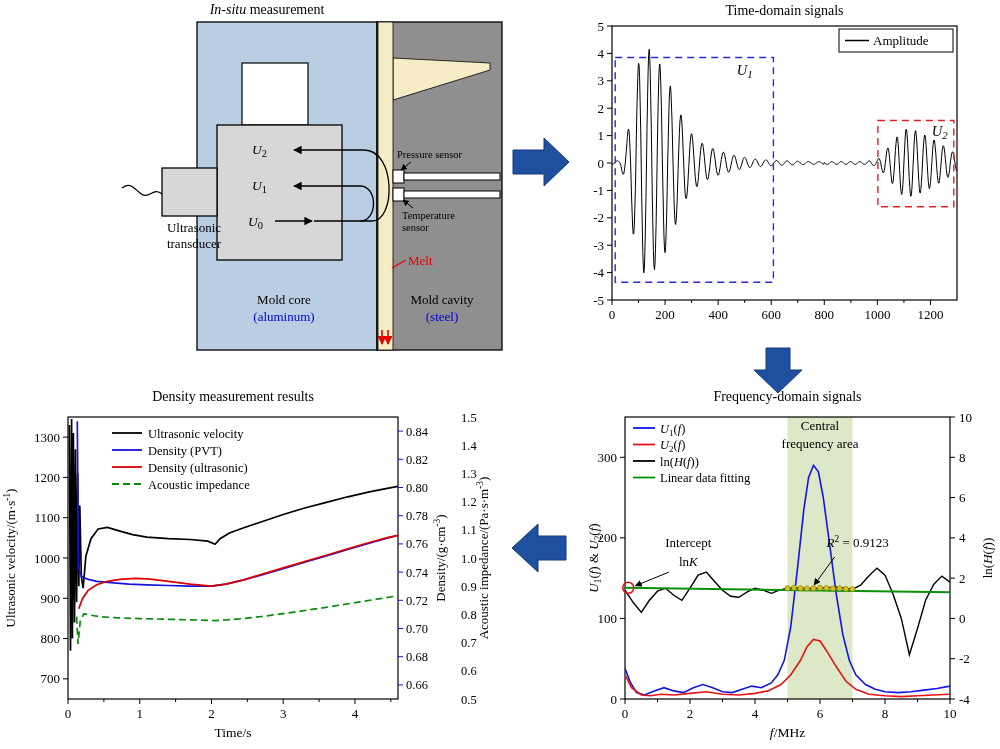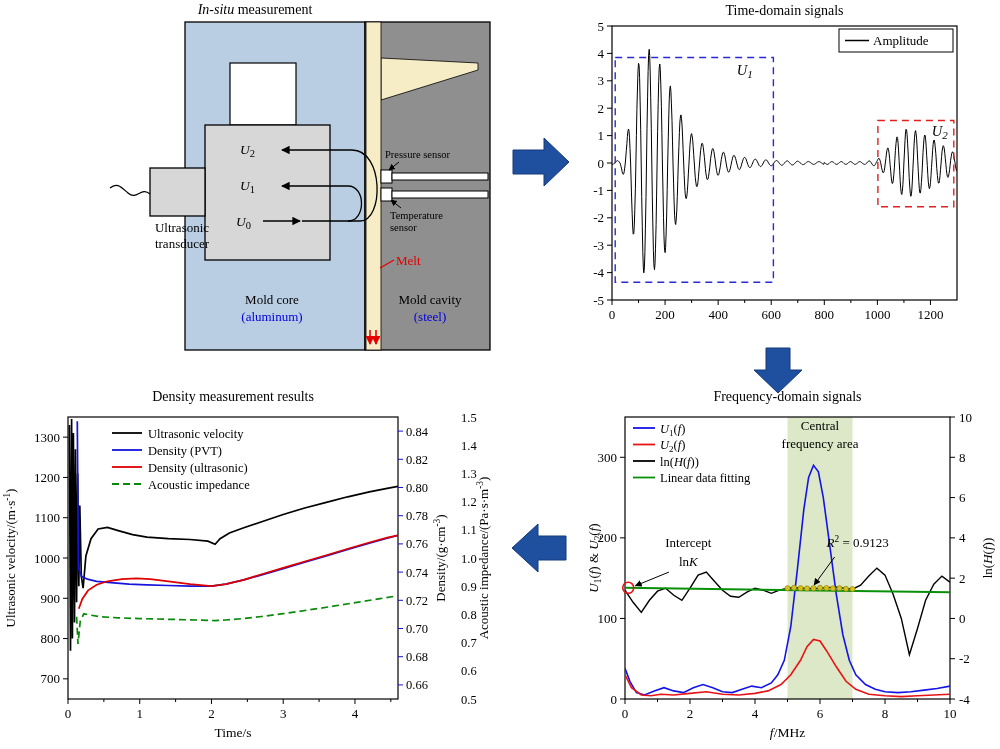--- a/index.html
+++ b/index.html
@@ -20,21 +20,21 @@
   .redline{stroke:var(--melt-label);stroke-width:1.6}
   .redtext{fill:var(--melt-label)}
   .bluetext{fill:var(--blue-label)}
   .flow{fill:var(--flow);stroke:#163a7a;stroke-width:1}
 </style>
 </head>
 <body>
 
 <div id="figure">
 
-  <div class="panel" style="left:0;top:0;width:555px;height:385px">
+  <div class="panel" style="left:12px;top:0;width:555px;height:385px">
     <div class="schem-title"><span class="it">In-situ</span><span> measurement</span></div>
     <svg width="555" height="385" viewBox="0 0 555 385">
       <defs>
         <marker id="sArr" viewBox="0 0 10 10" refX="9" refY="5" markerWidth="6.5" markerHeight="6.5" orient="auto">
             <path d="M0,0L10,5L0,10z" fill="#000"></path>
           </marker>
         <marker id="sArrR" viewBox="0 0 10 10" refX="9" refY="5" markerWidth="5.5" markerHeight="5.5" orient="auto">
             <path d="M0,0L10,5L0,10z" fill="#e60000"></path>
           </marker>
       </defs>

